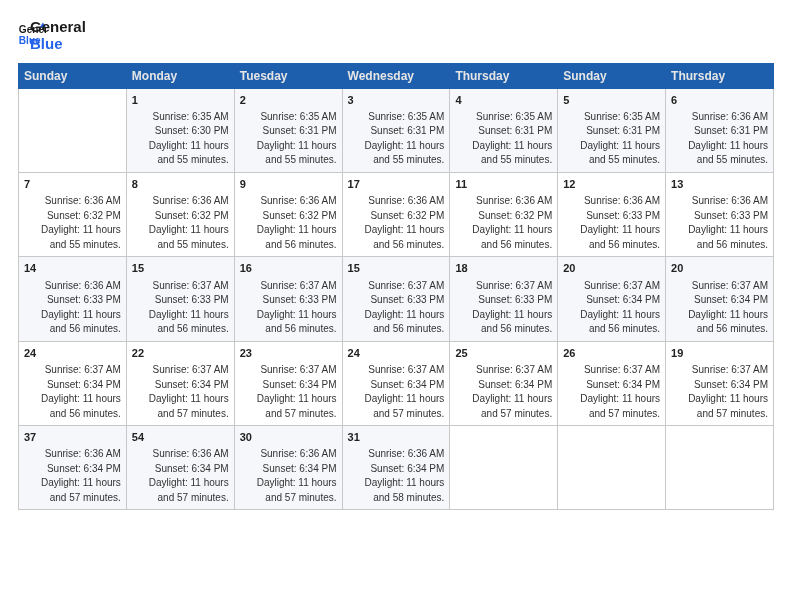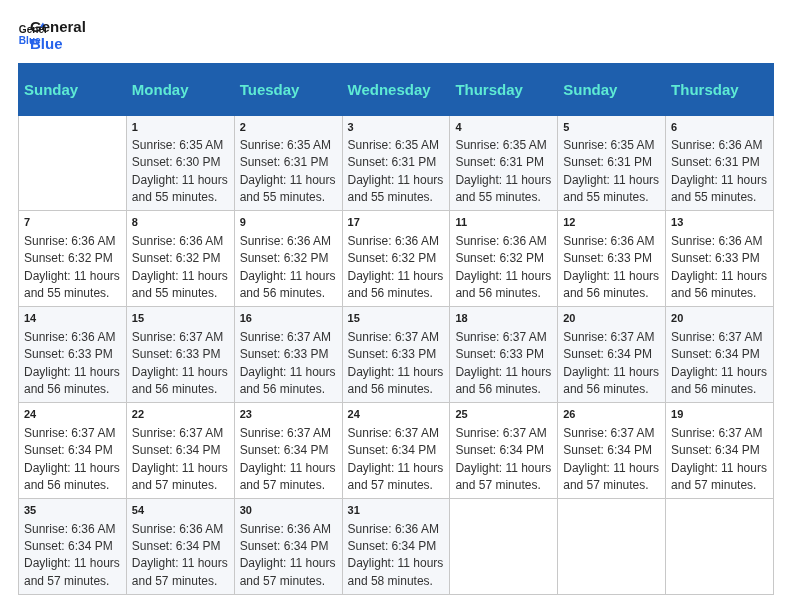--- a/index.html
+++ b/index.html
@@ -45,24 +45,24 @@
       color: #1a1a1a;
       font-weight: normal;
     }
     table {
       width: 100%;
       border-collapse: collapse;
       font-size: 10.5px;
     }
     thead tr th {
       background: #1e5fad;
-      color: #5eead4;
+      color: #e5e5e5;
       text-align: left;
-      padding: 17px 5px;
-      font-size: 15px;
+      padding: 5px 5px;
+      font-size: 12px;
       font-weight: bold;
       border: 1px solid #1e5fad;
     }
     tbody tr td {
       border: 1px solid #c8c8c8;
       vertical-align: top;
       padding: 4px 5px;
       font-size: 10px;
       color: #222;
       line-height: 1.4;
@@ -75,22 +75,23 @@
       background: #ffffff;
     }
     .day-number {
       font-weight: bold;
       font-size: 11px;
       display: block;
       margin-bottom: 2px;
     }
     .day-info {
       color: #333;
-      font-size: 12px;
+      font-size: 10px;
       line-height: 1.45;
+      text-align: right;
     }
     .empty-cell {
       background: #fff !important;
     }
   </style>
 </head>
 <body>
 
 <div class="page">
   <div class="header">
@@ -317,21 +318,21 @@
           <td>
             <span class="day-number">19</span>
             <div class="day-info" style="white-space: pre-line;">Sunrise: 6:37 AM
 Sunset: 6:34 PM
 Daylight: 11 hours
 and 57 minutes.</div>
           </td>
         </tr>
         <tr>
           <td>
-            <span class="day-number">35</span>
+            <span class="day-number">37</span>
             <div class="day-info" style="white-space: pre-line;">Sunrise: 6:36 AM
 Sunset: 6:34 PM
 Daylight: 11 hours
 and 57 minutes.</div>
           </td>
           <td>
             <span class="day-number">54</span>
             <div class="day-info" style="white-space: pre-line;">Sunrise: 6:36 AM
 Sunset: 6:34 PM
 Daylight: 11 hours

